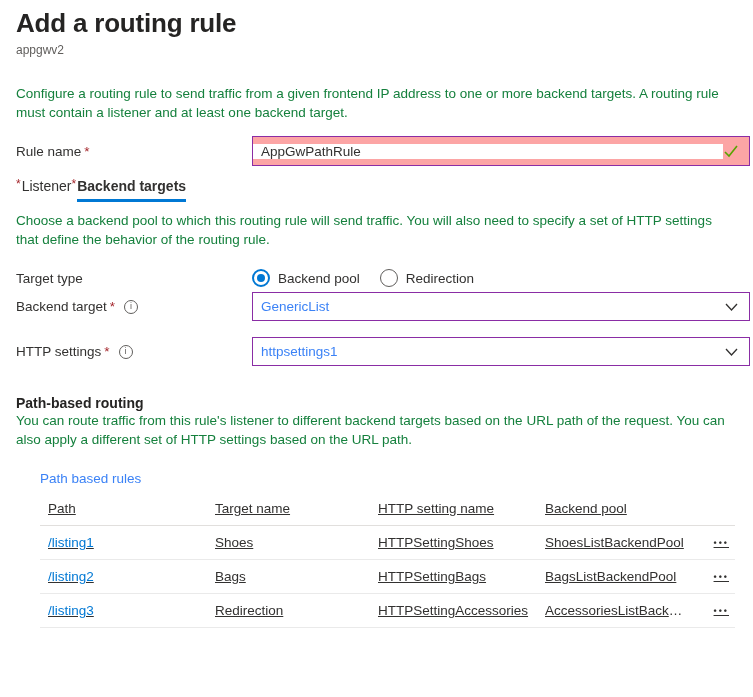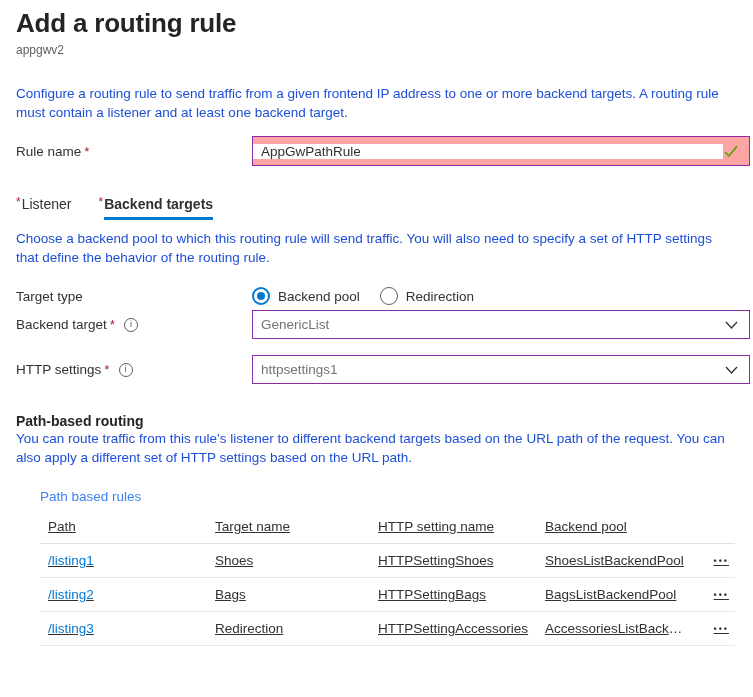--- a/index.html
+++ b/index.html
@@ -3,35 +3,35 @@
 <meta charset="utf-8">
 <style>
   * { box-sizing: border-box; margin: 0; padding: 0; }
   html, body { width: 753px; height: 697px; background: #ffffff; overflow: hidden; }
   body { font-family: "Liberation Sans", sans-serif; color: #323130; font-size: 13.5px; }
   .page { padding: 8px 0 0 16px; position: relative; width: 753px; height: 697px; }
 
   .page-title { font-size: 26px; font-weight: 600; color: #252423; letter-spacing: -0.2px; }
   .page-subtitle { margin-top: 4px; font-size: 12px; color: #605e5c; }
 
-  .para { max-width: 722px; line-height: 19px; color: #1d4ed8; }
+  .para { max-width: 722px; line-height: 19px; color: #15803d; }
   .intro { margin-top: 27px; }
 
   .req { color: #a4262c; }
   .label-req { margin-left: 3px; }
 
   .form-row { display: flex; align-items: center; padding-right: 3px; }
   .form-label { width: 236px; flex-shrink: 0; color: #323130; display: flex; align-items: center; }
 
   .row-rulename { margin-top: 14px; }
   .text-field { flex: 1; height: 30px; border: 1.5px solid #8a2da5; display: flex; align-items: center; background: #fca5a5; }
   .text-field input { flex: 1; min-width: 0; border: none; outline: none; padding: 0 8px; font-family: "Liberation Sans", sans-serif; font-size: 13.5px; color: #323130; }
   .valid-check { flex-shrink: 0; margin-right: 10px; display: flex; }
 
-  .tabs { margin-top: 29px; display: flex; gap: 27px; }
+  .tabs { margin-top: 11px; display: flex; }
   .tab { font-size: 14px; cursor: pointer; color: #323130; }
   .tab .req { font-size: 12px; vertical-align: 3px; margin-right: 1px; }
   .tab-label { display: inline-block; padding-bottom: 5px; border-bottom: 3px solid transparent; }
   .tab.active .tab-label { font-weight: 700; border-bottom-color: #0078d4; }
 
   .section-desc { margin-top: 9px; }
 
   .row-target-type { margin-top: 20px; }
   .radio-group { display: flex; align-items: center; gap: 20px; }
   .radio-option { display: flex; align-items: center; gap: 8px; cursor: pointer; }
@@ -40,21 +40,21 @@
   .radio-dot { width: 8px; height: 8px; border-radius: 50%; background: #0078d4; display: none; }
   .radio-option.selected .radio-dot { display: block; }
 
   .info-icon { width: 14px; height: 14px; border-radius: 50%; border: 1px solid #605e5c; color: #605e5c;
     font-size: 9px; line-height: 1; display: inline-flex; align-items: center; justify-content: center;
     margin-left: 9px; cursor: pointer; flex-shrink: 0; }
 
   .row-dropdown1 { margin-top: 5px; justify-content: center; }
   .row-dropdown2 { margin-top: 16px; }
   .select-box { flex: 1; height: 29px; border: 1.5px solid #8a2da5; display: flex; align-items: center; justify-content: space-between; padding: 0 11px 0 8px; background: #fff; cursor: pointer; }
-  .select-value { color: #737373; }
+  .select-value { color: #3b82f6; }
 
   .section-heading { margin-top: 29px; font-size: 14px; font-weight: 700; color: #252423; }
   .pbr-desc { }
 
   .table-label { margin-top: 22px; margin-left: 24px; color: #3b82f6; }
 
   .rules-table { margin: 10px 18px 0 24px; text-decoration: underline; }
   .t-head, .t-row { display: grid; grid-template-columns: 167px 163px 167px 150px 1fr; align-items: center; padding-left: 8px; }
   .t-head { padding-top: 5px; padding-bottom: 9px; border-bottom: 1px solid #e1dfdd; color: #323130; }
   .t-row { height: 34px; border-bottom: 1px solid #eaeaea; }

